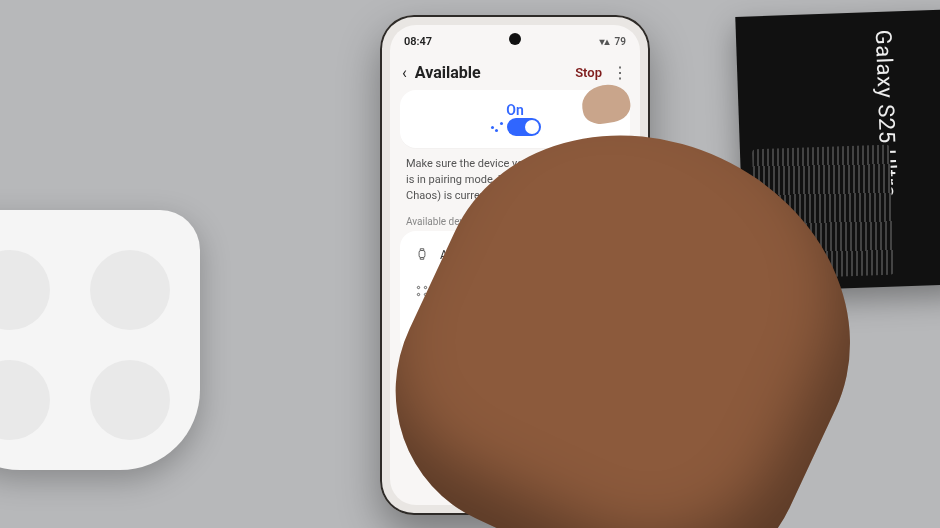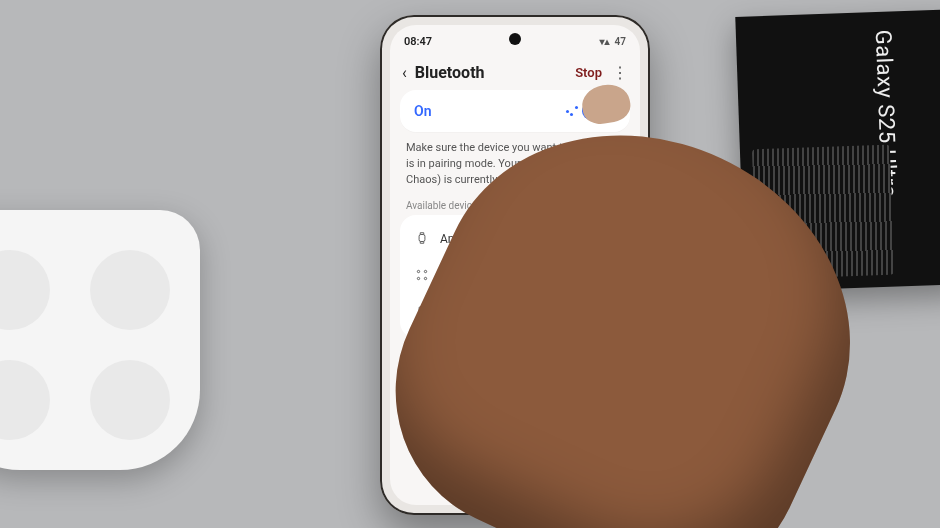--- a/index.html
+++ b/index.html
@@ -26,21 +26,21 @@
 
     .header { display:flex; align-items:center; justify-content:space-between; padding:6px 12px 2px; }
     .header .left { display:flex; align-items:center; gap:8px; }
     .title { font-size:16px; font-weight:700; color:#222;}
     .stop  { font-size:13px; font-weight:600; color:#7f1d1d; }
     .back-icon { font-size:16px; color:#222; }
     .more-icon { font-size:16px; color:#555; }
     .right-head { display:flex; align-items:center; gap:10px; }
 
     .panel { margin:6px 10px; background:#fff; border-radius:16px; padding:12px 14px; box-shadow:0 1px 0 rgba(0,0,0,.02); }
-    .toggle-row { display:flex; align-items:center; justify-content:space-between; }
+    .toggle-row { display:flex; align-items:center; justify-content:space-between;flex-direction:column; }
     .on-label { color:#3368ff; font-weight:600; font-size:14px; }
     .toggle { width:34px; height:18px; background:#3066ff; border-radius:10px; position:relative; }
     .toggle::after { content:""; position:absolute; right:2px; top:2px; width:14px; height:14px; background:#fff; border-radius:50%; }
     .scan-dots { display:inline-block; width:14px; height:14px; position:relative; margin-right:4px; }
     .scan-dots::before,.scan-dots::after{content:"";position:absolute;width:3px;height:3px;background:#3066ff;border-radius:50%;}
     .scan-dots::before{left:2px;top:6px}
     .scan-dots::after{right:0;top:2px; box-shadow:-5px 7px 0 #3066ff;}
 
     .help { margin:8px 16px 4px; font-size:11px; line-height:1.45; color:#555; }
     .section { margin:12px 16px 4px; font-size:10px; color:#888; }
@@ -62,28 +62,28 @@
 </div>
 
 <div class="phone">
   <div class="screen">
 
     <div class="status">
       <span>08:47</span>
       <span class="punch"></span>
       <span class="right">
         <span>▾▴</span>
-        <span>47</span>
+        <span>79</span>
       </span>
     </div>
 
     <div class="header">
       <div class="left">
         <span class="back-icon">‹</span>
-        <span class="title">Bluetooth</span>
+        <span class="title">Available</span>
       </div>
       <div class="right-head">
         <span class="stop">Stop</span>
         <span class="more-icon">⋮</span>
       </div>
     </div>
 
     <div class="panel">
       <div class="toggle-row">
         <span class="on-label">On</span>

